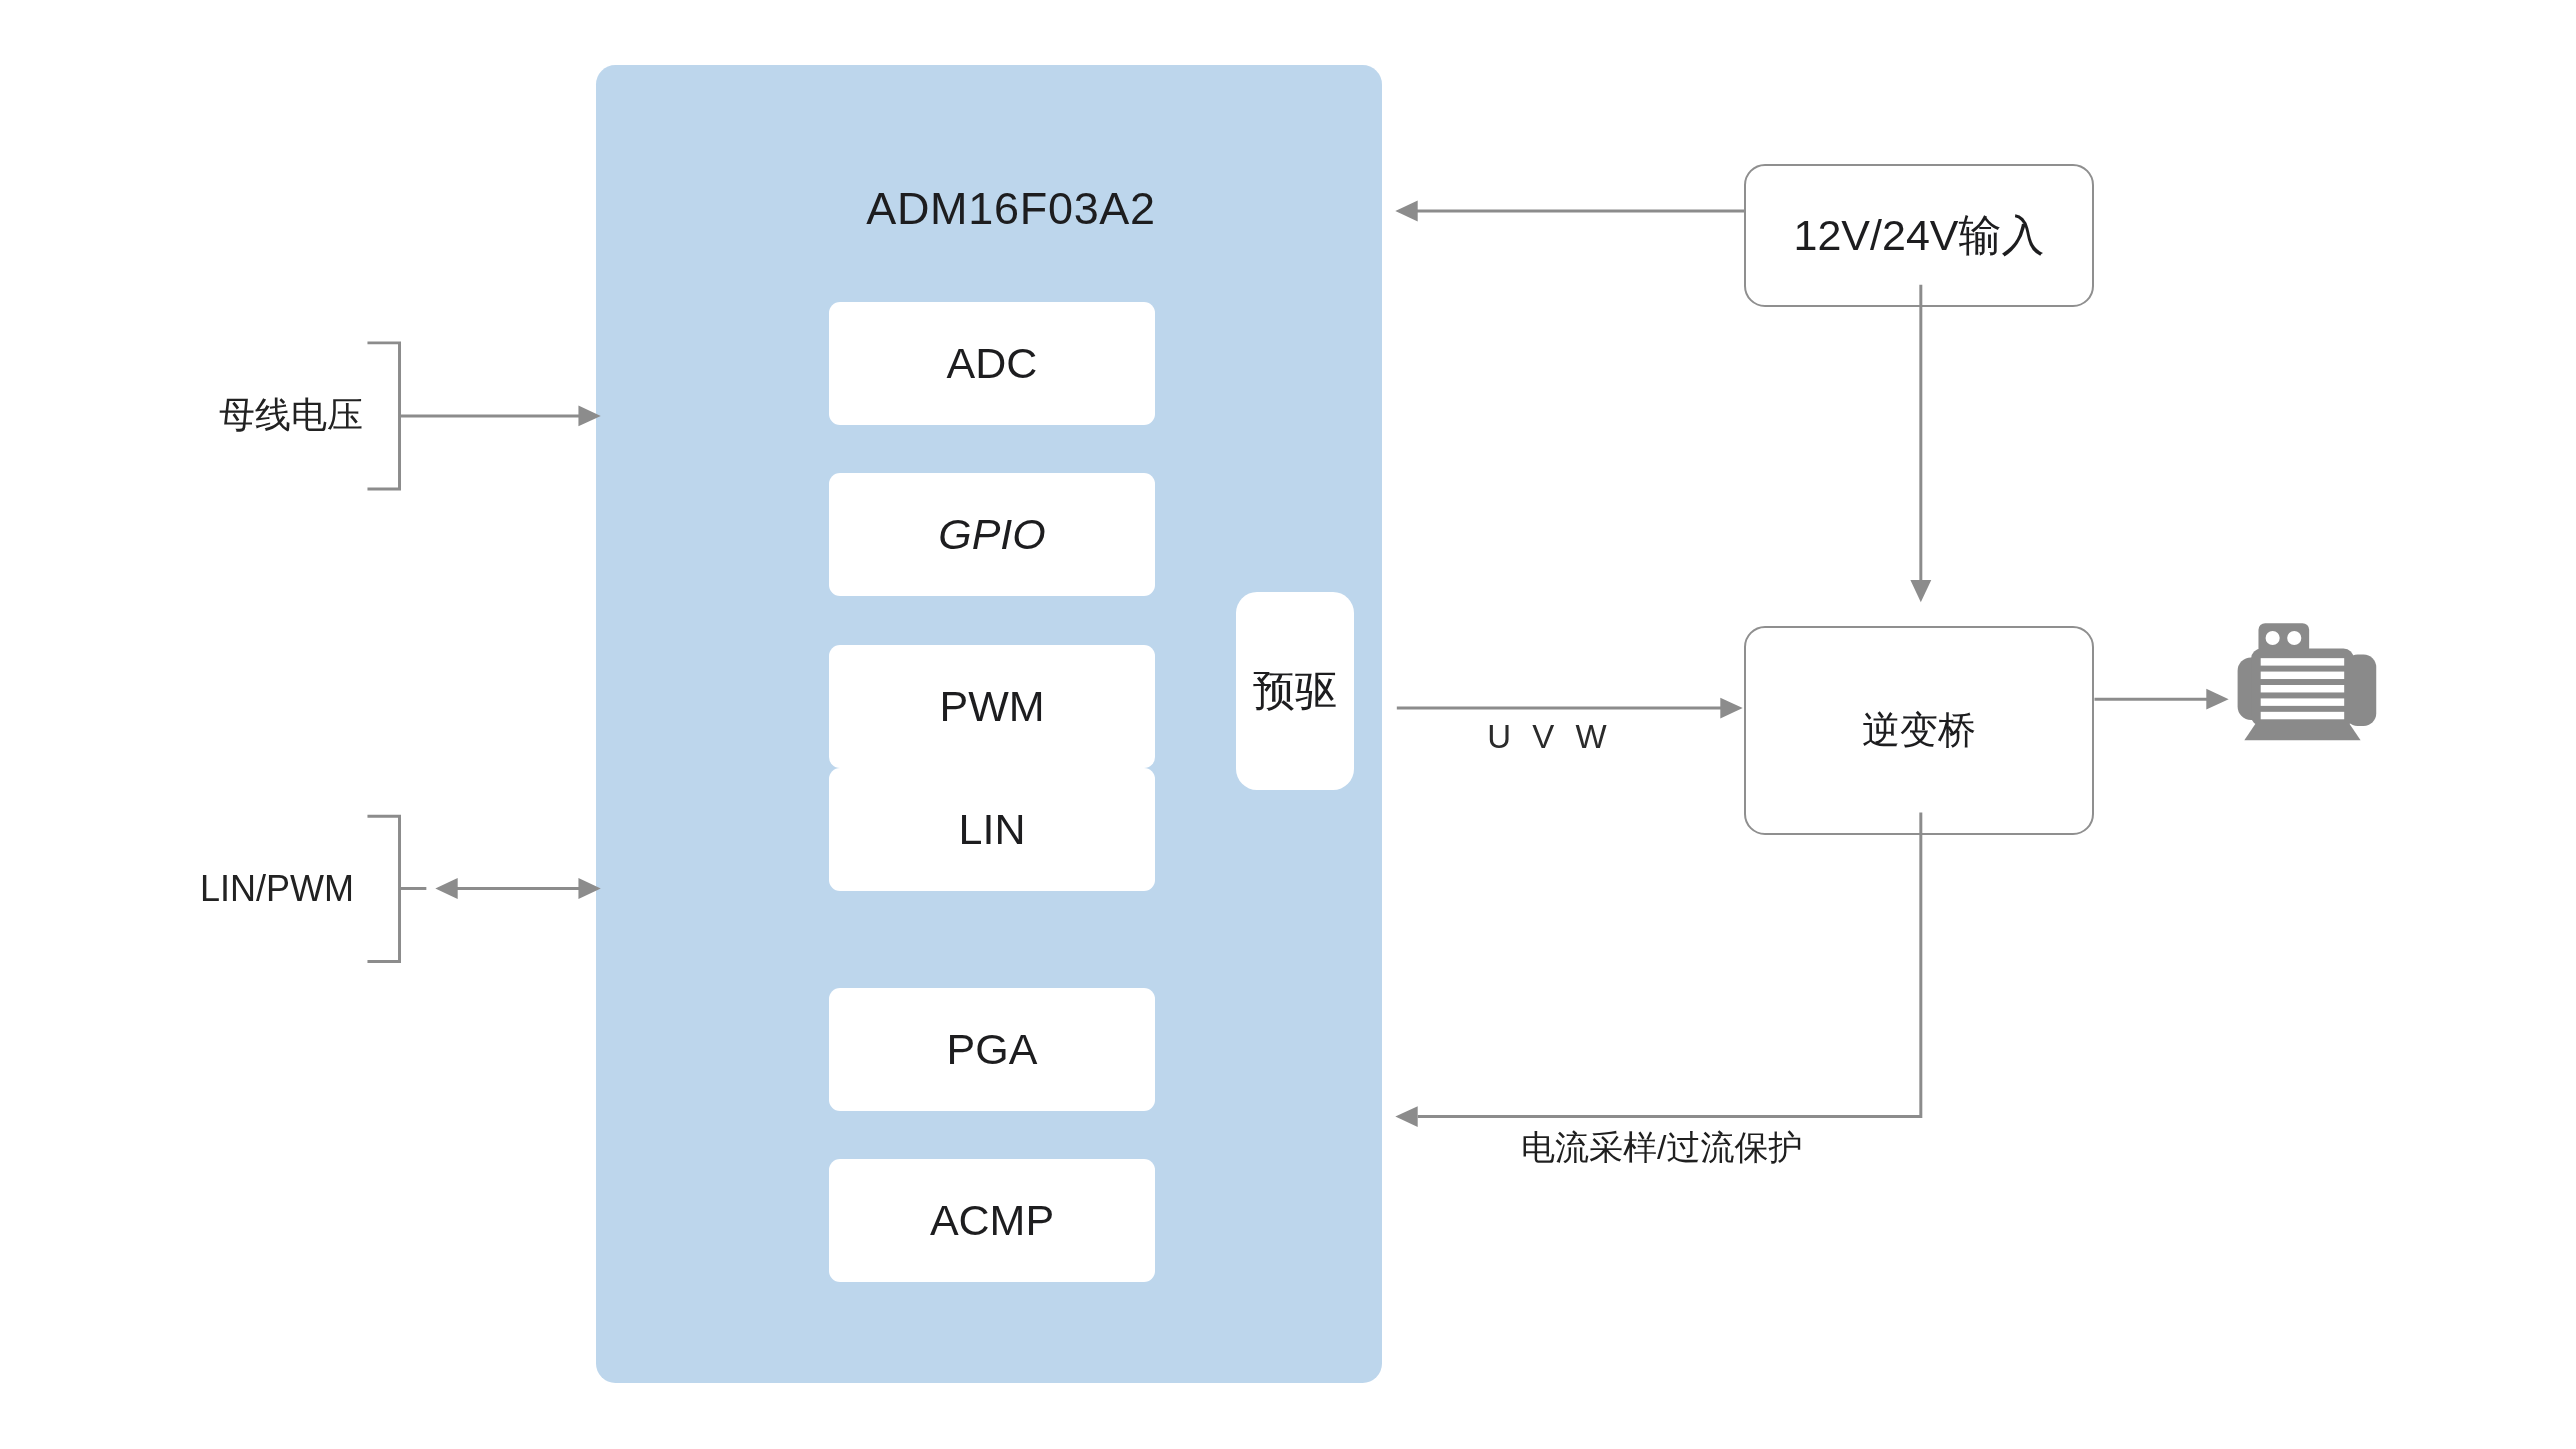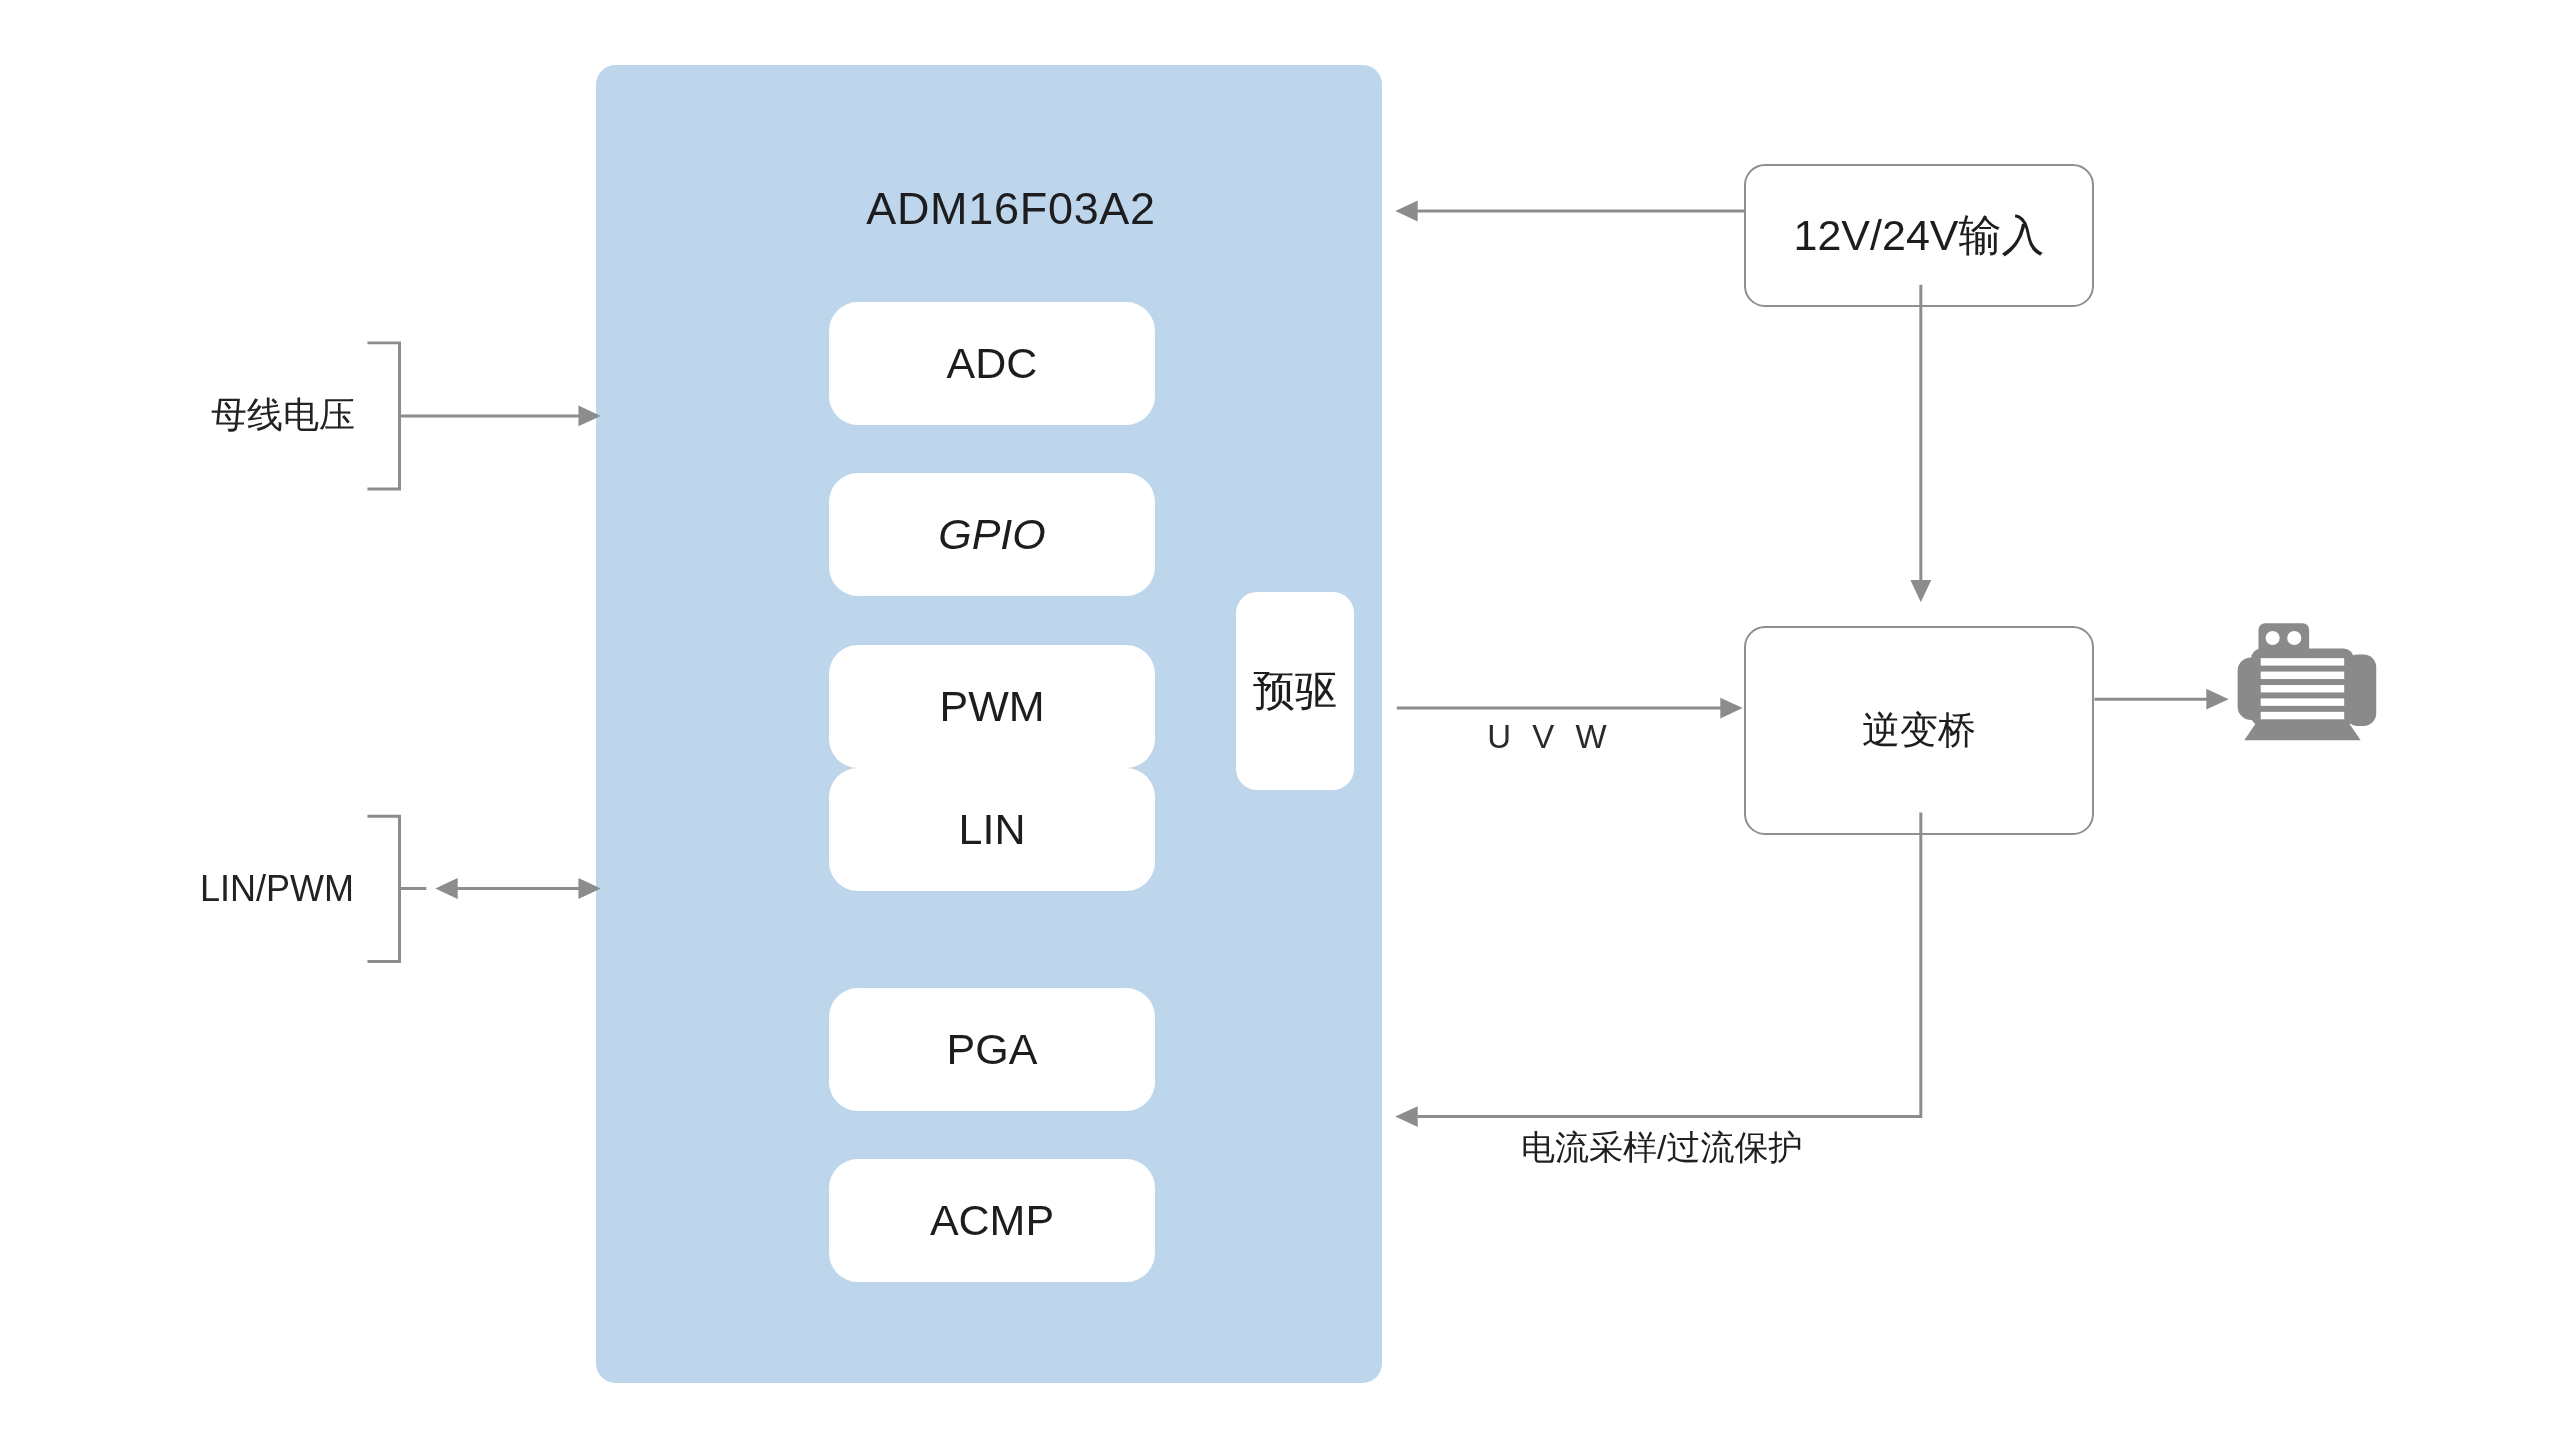--- a/index.html
+++ b/index.html
@@ -11,34 +11,34 @@
     width:2576px;height:1449px;overflow:hidden;background:var(--background);
     font-family:"Liberation Sans","DejaVu Sans",sans-serif;color:var(--text);
     position:relative;
   }
   .abs{position:absolute;box-sizing:border-box;}
   
   .chip{left:596px;top:65px;width:786px;height:1318px;background:var(--chip-fill);border-radius:19.4px;}
   .chip-title{left:596px;top:179px;width:786px;height:60px;line-height:60px;text-align:center;
     font-size:45px;letter-spacing:0.7px;margin-left:22px;}
   
-  .periph{left:829px;width:326px;height:123px;background:#fff;border-radius:29px;
+  .periph{left:829px;width:326px;height:123px;background:#fff;border-radius:11px;
     text-align:center;line-height:123px;font-size:43px;}
   .p0{top:302px;} .p1{top:473px;font-style:italic;} .p2{top:645px;} .p3{top:768px;} .p4{top:988px;} .p5{top:1159px;}
   
   .predriver{left:1236px;top:592px;width:118px;height:198px;background:#fff;border-radius:21px;
     display:flex;align-items:center;justify-content:center;font-size:42px;}
   
   .obox{background:#fff;border:2.2px solid var(--box-border);border-radius:21px;
     display:flex;align-items:center;justify-content:center;margin-top:22px;}
   .power-box{left:1744px;top:142px;width:350px;height:143px;font-size:43px;}
   .inverter-box{left:1744px;top:604px;width:350px;height:209px;font-size:38px;}
   
   .side-label{font-size:36px;color:#222;}
-  .bus-label{left:180px;top:392px;width:175px;height:45px;line-height:45px;text-align:right;}
+  .bus-label{left:188px;top:392px;width:175px;height:45px;line-height:45px;text-align:right;}
   .linpwm-label{left:179px;top:866px;width:175px;height:45px;line-height:45px;text-align:right;}
   .uvw-label{left:1457px;top:717px;width:186px;height:39px;line-height:39px;text-align:center;
     font-size:33px;letter-spacing:6px;color:#2b2b2b;}
   .feedback-label{left:1521px;top:1126px;width:373px;height:42px;line-height:42px;
     font-size:34px;color:#1f1f1f;}
   
   svg.wires{position:absolute;left:0;top:0;width:2576px;height:1449px;pointer-events:none;}
   .conn{stroke:var(--line);stroke-width:4px;fill:none;}
   .head{fill:var(--line);stroke:none;}
   .bracket{stroke:var(--line);stroke-width:4px;fill:none;}

